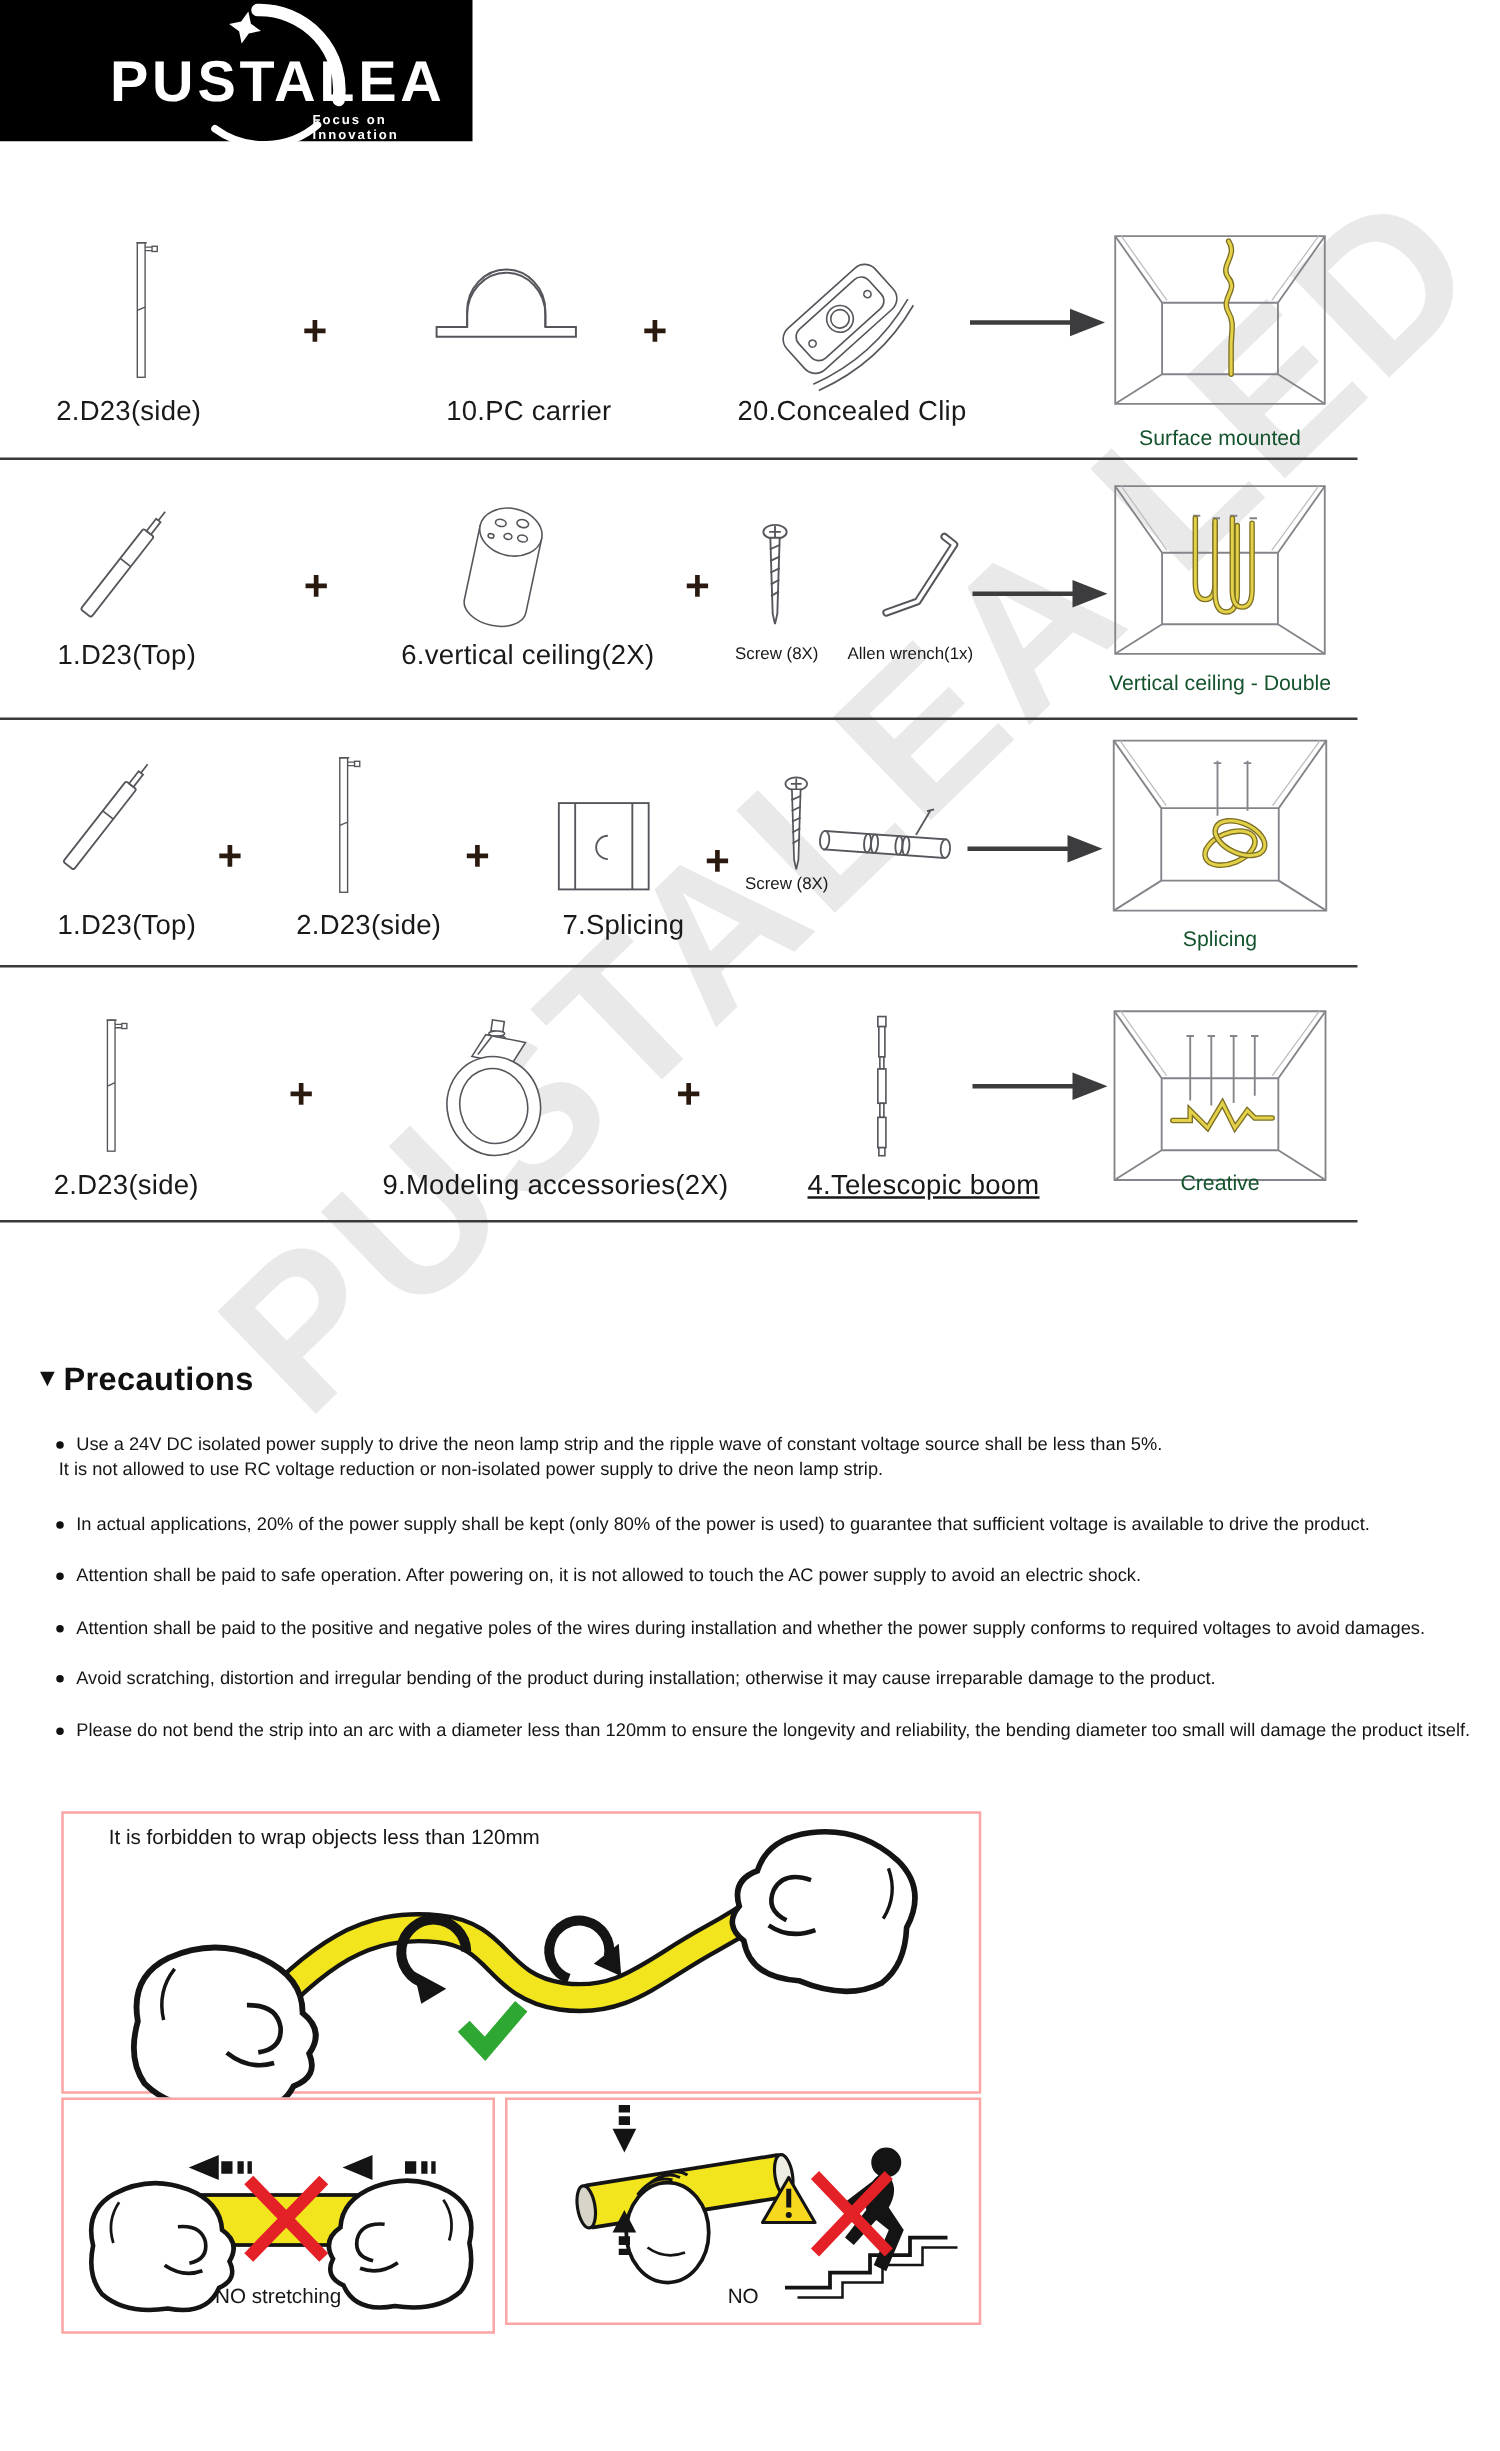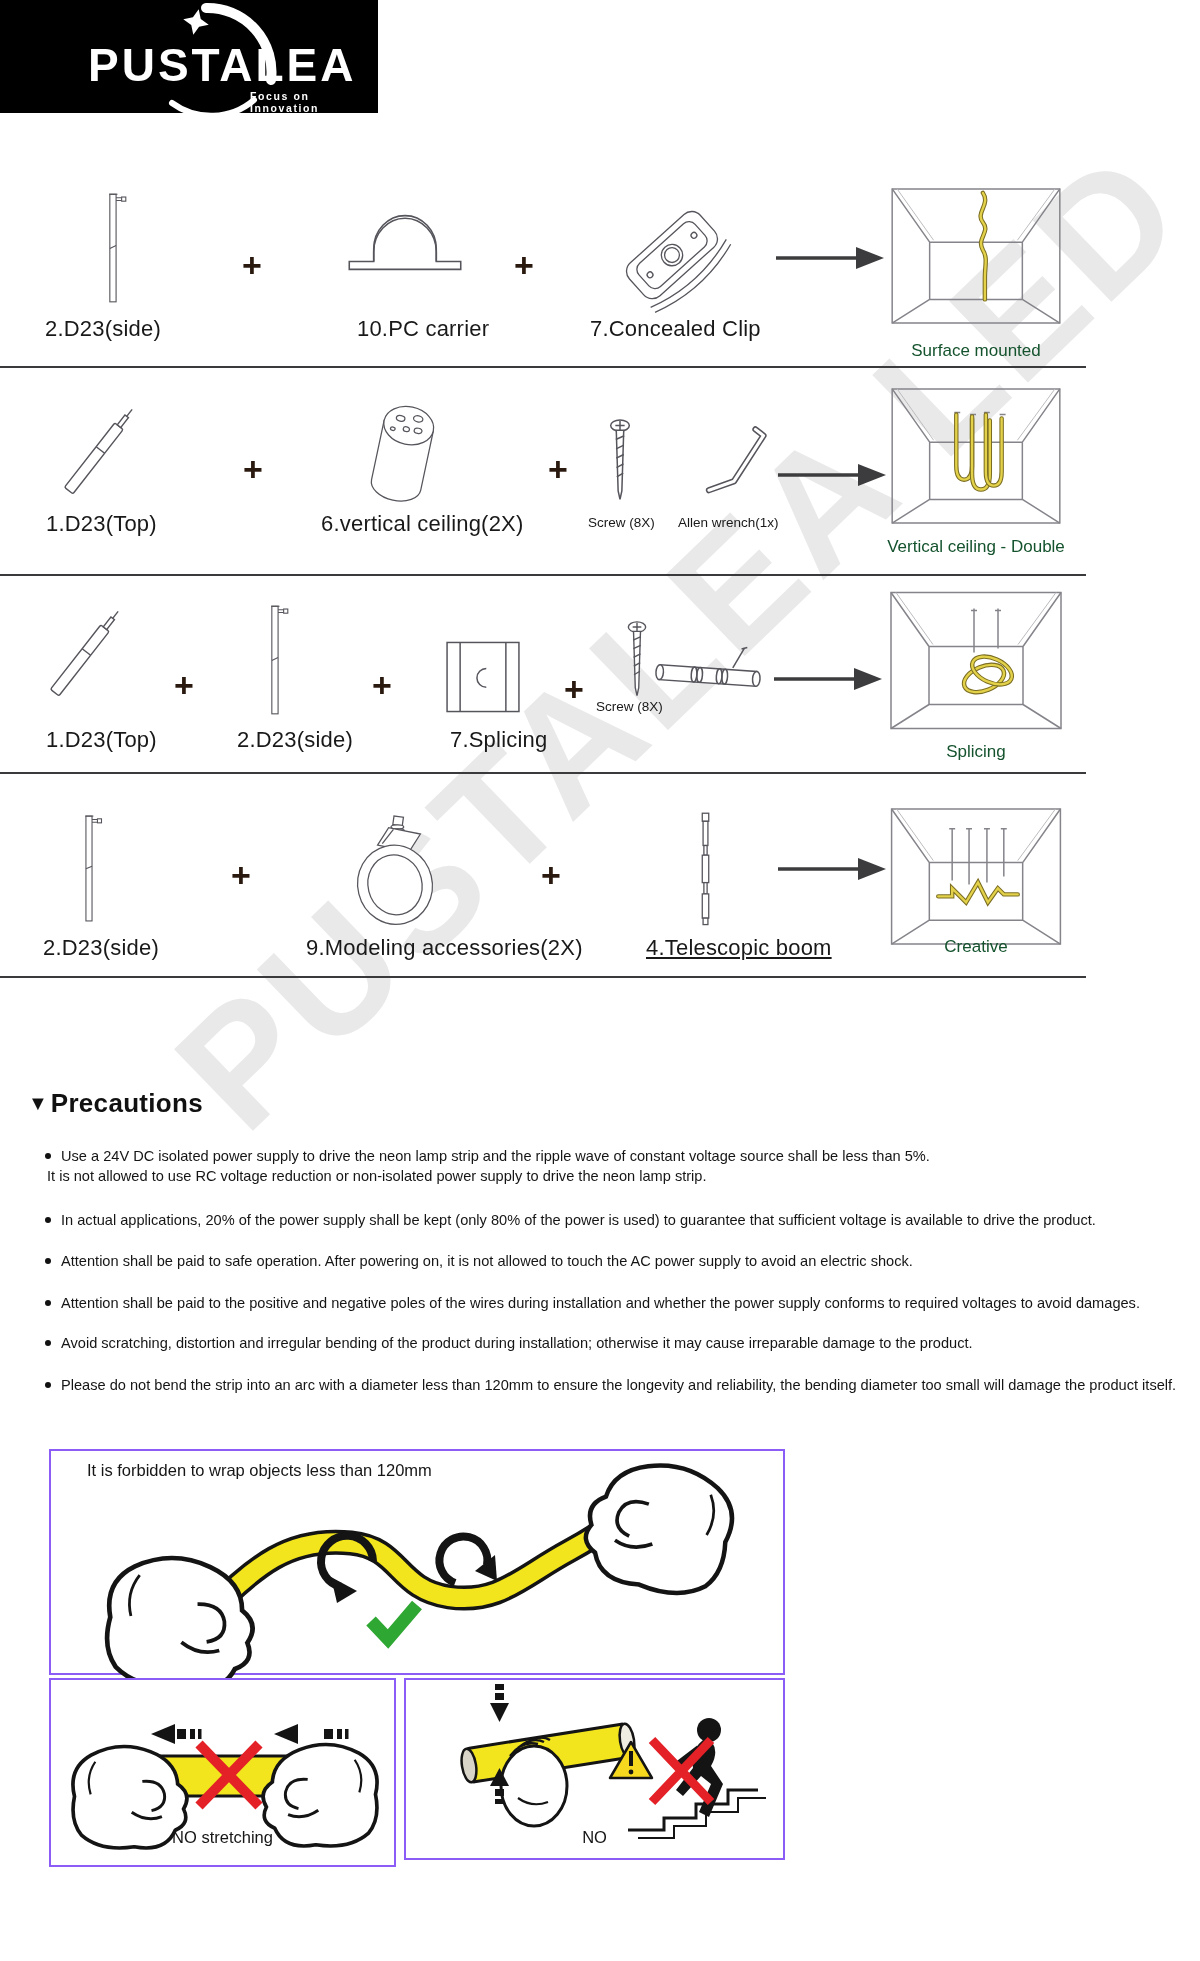--- a/index.html
+++ b/index.html
@@ -27,21 +27,21 @@
   .wire-d{fill:none;stroke:#7c6e22;stroke-width:4.5;stroke-linecap:round;}
   .wire-y{fill:none;stroke:#e2d149;stroke-width:2.4;stroke-linecap:round;}
   
   #prec-title{left:28px;top:1088px;display:flex;align-items:center;gap:3px;}
   #prec-title .tri{font-size:20px;color:#111;}
   #prec-title .txt{font-size:26px;font-weight:bold;color:#111;letter-spacing:.3px;}
   .bullet{position:absolute;left:45px;width:1150px;display:flex;gap:10px;font-size:14.6px;color:#151515;line-height:20px;}
   .bullet .dot{flex:none;width:6px;height:6px;border-radius:50%;background:#111;margin-top:7px;}
   .bullet .l2{margin-left:-14px;}
   
-  .figbox{position:absolute;border:2px solid #8b5cf6;background:#fff;box-sizing:border-box;}
+  .figbox{position:absolute;border:2px solid #fca5a5;background:#fff;box-sizing:border-box;}
   .figcap{position:absolute;font-size:16.5px;color:#161616;}
   .figcap.center{left:0;right:0;text-align:center;}
 </style>
 </head>
 <body>
 
 <div id="page">
 
   <div id="watermark" class="abs">PUSTALEA LED</div>
 
@@ -88,21 +88,21 @@
   </svg>
   <svg class="abs" style="left:888px;top:185px;" width="176" height="142" viewBox="0 0 176 144">
     <path class="rf" d="M3 4 H173 V140 H3 Z"></path>
     <path class="rf2" d="M8 4 L45 56 M168 4 L130 56"></path>
     <path class="rf" d="M3 4 L41 58 M173 4 L135 58 M41 58 H135 M41 58 V116 M135 58 V116 M3 140 L41 116 M173 140 L135 116 M41 116 H135"></path>
     <path class="wire-d" d="M95 8 C103 20 87 28 95 38 C103 48 88 54 95 66 C100 74 97 82 97 94 V116"></path>
     <path class="wire-y" d="M95 8 C103 20 87 28 95 38 C103 48 88 54 95 66 C100 74 97 82 97 94 V116"></path>
   </svg>
   <div class="abs label" style="left:45px;top:316px;">2.D23(side)</div>
   <div class="abs label" style="left:357px;top:316px;">10.PC carrier</div>
-  <div class="abs label" style="left:590px;top:316px;">7.Concealed Clip</div>
+  <div class="abs label" style="left:590px;top:316px;">20.Concealed Clip</div>
   <div class="abs caption" style="left:888px;top:341px;width:176px;">Surface mounted</div>
   <div class="abs divider" style="top:366px;"></div>
 
   <svg class="abs" style="left:58px;top:398px;" width="120" height="107" viewBox="0 0 135 120">
     <g transform="translate(12,104) rotate(-52)">
       <rect class="lnw" x="0" y="-6" width="92" height="12" rx="2"></rect>
       <line class="ln" x1="58" y1="-6" x2="58" y2="6"></line>
       <rect class="lnw" x="92" y="-2.5" width="14" height="5"></rect>
       <line class="ln" x1="106" y1="0" x2="116" y2="0" stroke-width="2.2"></line>
     </g>

